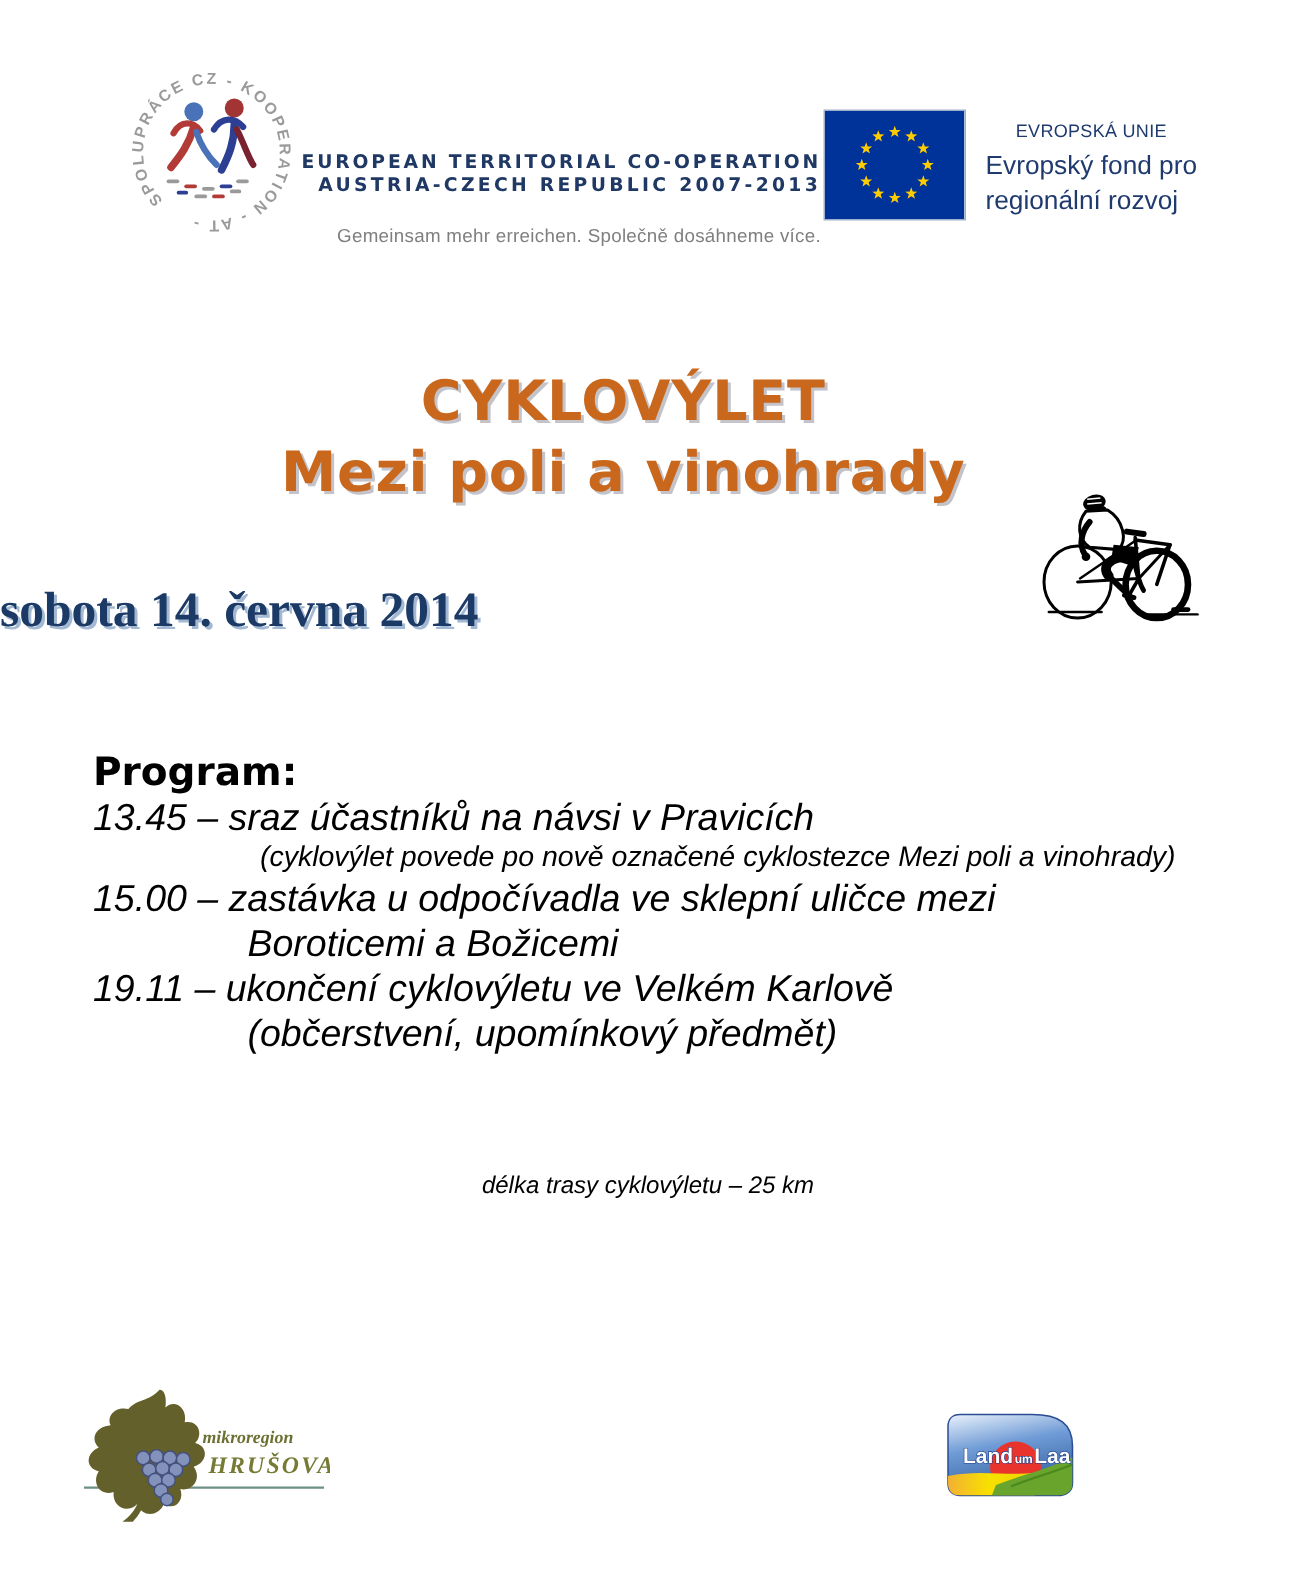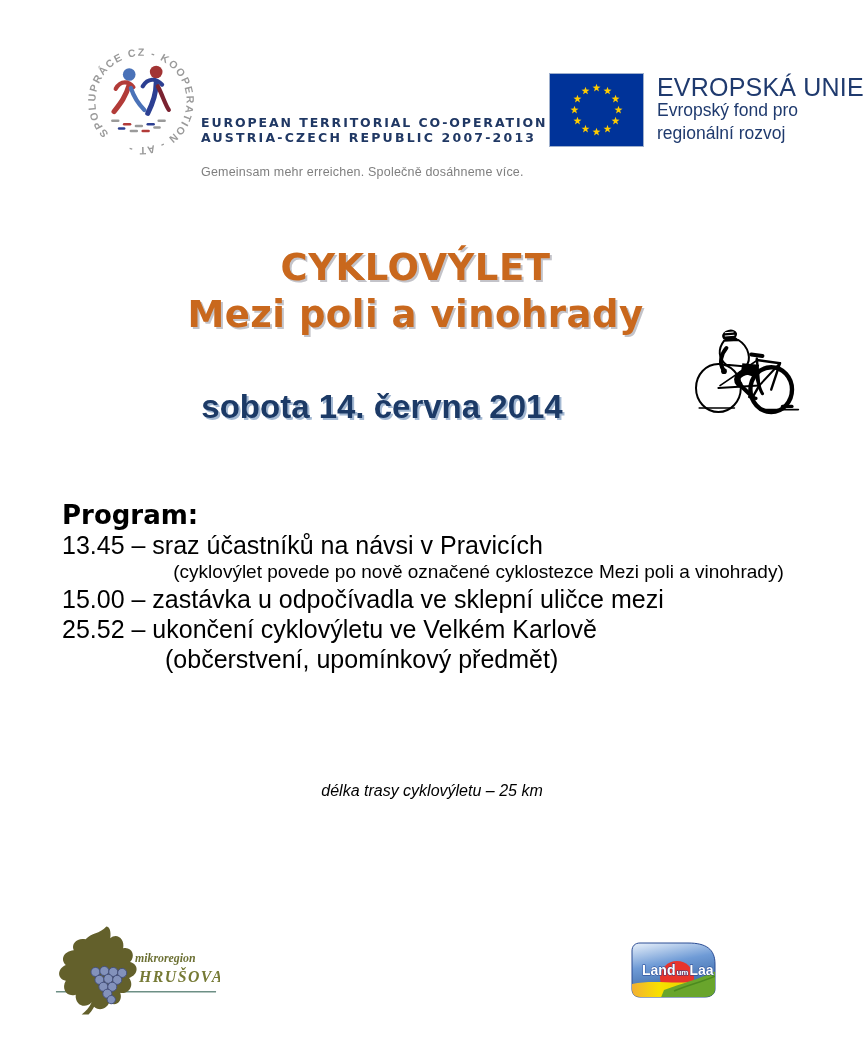--- a/index.html
+++ b/index.html
@@ -2,52 +2,52 @@
 <html><head>
 <meta charset="utf-8">
 <style>
   html,body{margin:0;padding:0;background:#fff;}
   .page{
     position:relative;width:864px;height:1053px;background:#ffffff;overflow:hidden;
     font-family:"Liberation Sans",sans-serif;color:#000;
   }
   
   .coop-ring{position:absolute;left:82px;top:38px;}
-  .coop-text{position:absolute;left:201px;top:115px;line-height:15px;}
+  .coop-text{position:absolute;left:201px;top:100px;line-height:15px;text-align:right;}
   .coop-text .l1,.coop-text .l2{
     font-family:"DejaVu Sans",sans-serif;font-weight:bold;font-size:12.5px;
     color:#203864;letter-spacing:1.9px;white-space:nowrap;
   }
   .coop-text .l2{letter-spacing:2.2px;}
   .coop-text .l3{
     font-size:12.5px;color:#7f7f7f;letter-spacing:0.2px;margin-top:20px;white-space:nowrap;
   }
   .eu-block{position:absolute;left:550px;top:74px;display:flex;align-items:flex-start;}
   .eu-flag{display:block;outline:1px solid #9fb0cd;}
   .eu-text{margin-left:14px;color:#1f3a6e;line-height:23px;padding-top:2px;}
-  .eu-text .e1{font-size:25px;letter-spacing:0.2px;}
+  .eu-text .e1{font-size:12px;letter-spacing:0.2px;text-align:center;}
   .eu-text .e2,.eu-text .e3{font-size:17.5px;}
   
   .title-block{
     position:absolute;left:0;top:244px;width:831px;text-align:center;
     font-family:"DejaVu Sans",sans-serif;font-weight:bold;font-size:37px;line-height:47px;
     color:#c9681d;text-shadow:2px 2px 0 #c3c3c9;letter-spacing:0.5px;
   }
   .date-line{
-    position:absolute;left:0;top:386px;width:764px;text-align:center;
-    font-family:Liberation Sans, sans-serif;font-weight:bold;font-size:33px;line-height:42px;
+    position:absolute;left:0;top:386px;width:764px;text-align:left;
+    font-family:Liberation Serif, serif;font-weight:bold;font-size:33px;line-height:42px;
     color:#1c3a66;text-shadow:2px 2px 0 #a3b8d2;
   }
   .cyclist{position:absolute;left:688px;top:322px;}
   
   .program{position:absolute;left:62px;top:500px;width:740px;}
   .program .heading{
     font-family:"DejaVu Sans",sans-serif;font-weight:bold;font-size:26px;line-height:30px;
   }
-  .program .line{font-size:25px;line-height:30px;white-space:nowrap;}
+  .program .line{font-size:25px;line-height:30px;white-space:nowrap;font-style:italic;}
   .program .line.small{font-size:19px;line-height:24px;padding-left:93px;text-align:center;}
   .program .line.cont{padding-left:103px;}
   .distance{
     position:absolute;left:0;top:782px;width:864px;text-align:center;
     font-style:italic;font-size:16px;color:#000;
   }
   
   .mikro{position:absolute;left:52px;top:920px;}
   .laa{position:absolute;left:630px;top:942px;}
   .mik-t1{font-family:"Liberation Serif",serif;font-style:italic;font-weight:bold;
@@ -158,21 +158,22 @@
     <path d="M80,58 C66,58 57,66 64,74" stroke="#000" stroke-width="8" fill="none" stroke-linecap="round"></path>
     <path d="M64,74 C70,80 76,86 81,90" stroke="#000" stroke-width="5" fill="none" stroke-linecap="round"></path>
     <path d="M85,62 C88,72 89,80 93,86" stroke="#000" stroke-width="4" fill="none" stroke-linecap="round"></path>
   </svg>
 
   <div class="program">
     <div class="heading">Program:</div>
     <div class="line main">13.45 – sraz účastníků na návsi v Pravicích</div>
     <div class="line small">(cyklovýlet povede po nově označené cyklostezce Mezi poli a vinohrady)</div>
     <div class="line main">15.00 – zastávka u odpočívadla ve sklepní uličce mezi</div>
-    <div class="line main">25.52 – ukončení cyklovýletu ve Velkém Karlově</div>
+    <div class="line cont">Boroticemi a Božicemi</div>
+    <div class="line main">19.11 – ukončení cyklovýletu ve Velkém Karlově</div>
     <div class="line cont">(občerstvení, upomínkový předmět)</div>
   </div>
 
   <div class="distance">délka trasy cyklovýletu – 25 km</div>
 
   <svg class="mikro" width="168" height="96" viewBox="0 0 170 96">
     <line x1="4" y1="72" x2="166" y2="72" stroke="#6d8f85" stroke-width="1.5"></line>
     <path fill="#63602b" d="M55,6 C48,14 40,12 34,19 C26,17 19,23 22,30 C12,31 8,39 14,45 C5,49 5,59 14,61
          C9,69 15,78 24,75 C23,85 33,90 40,83 C43,92 54,92 58,83 C65,88 72,81 69,73
          C77,75 84,66 78,58 C88,55 88,44 79,42 C85,36 81,26 72,28 C74,18 65,12 59,18

